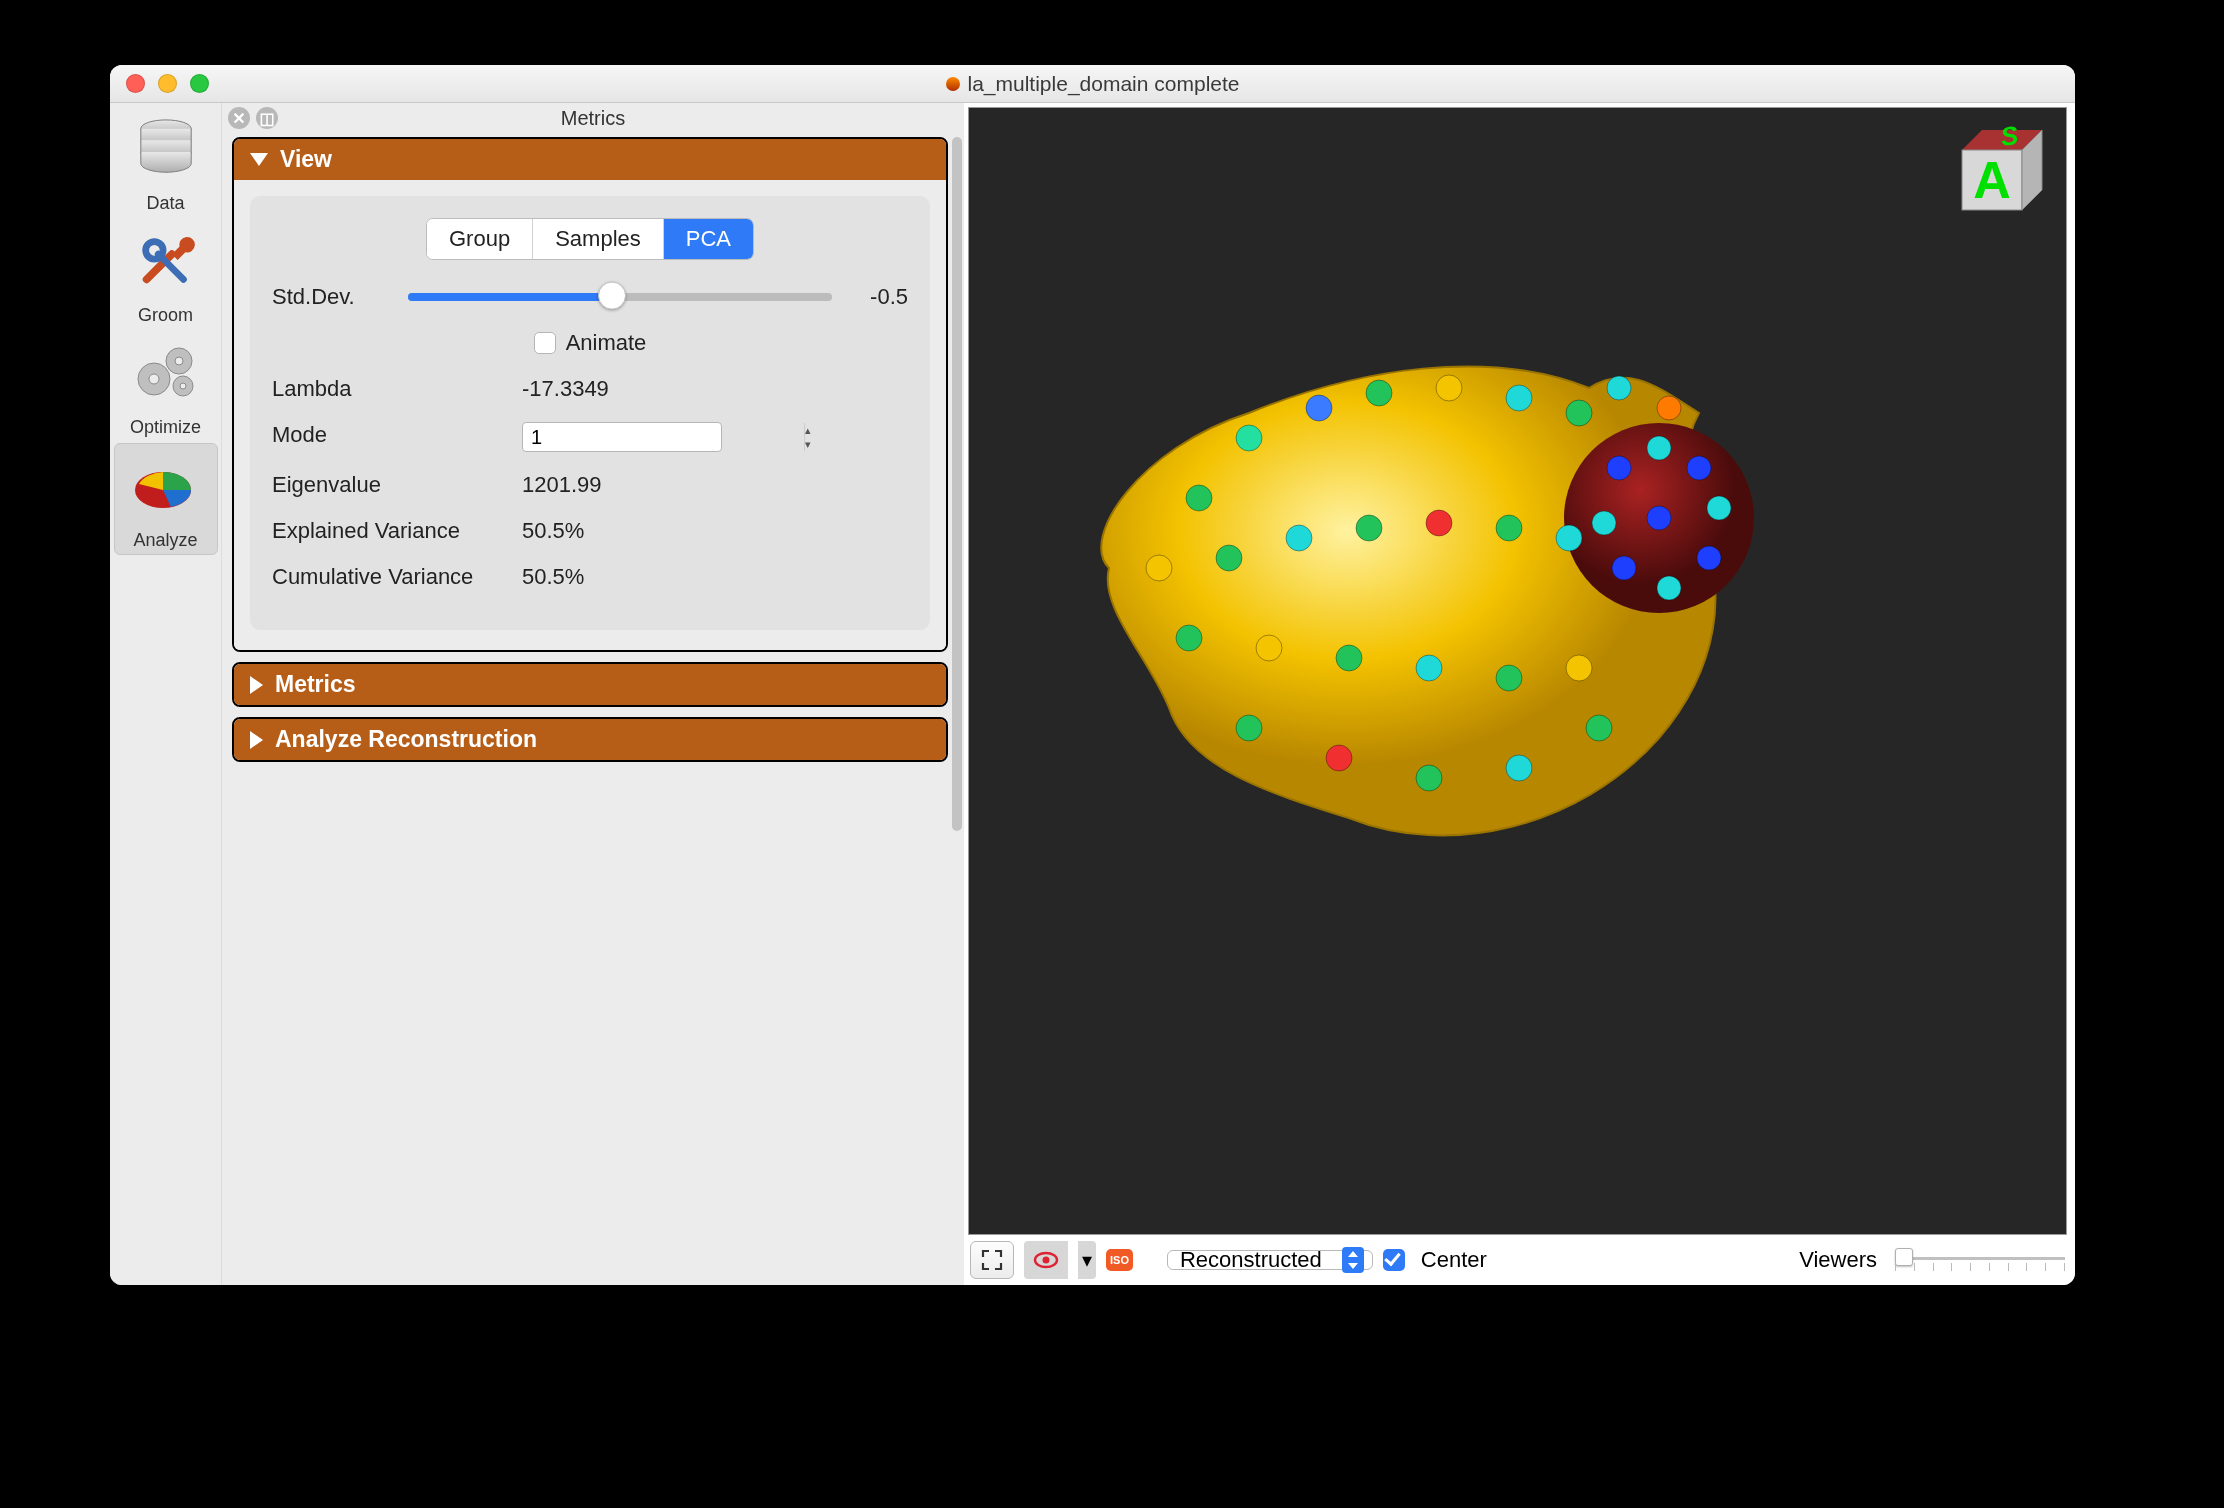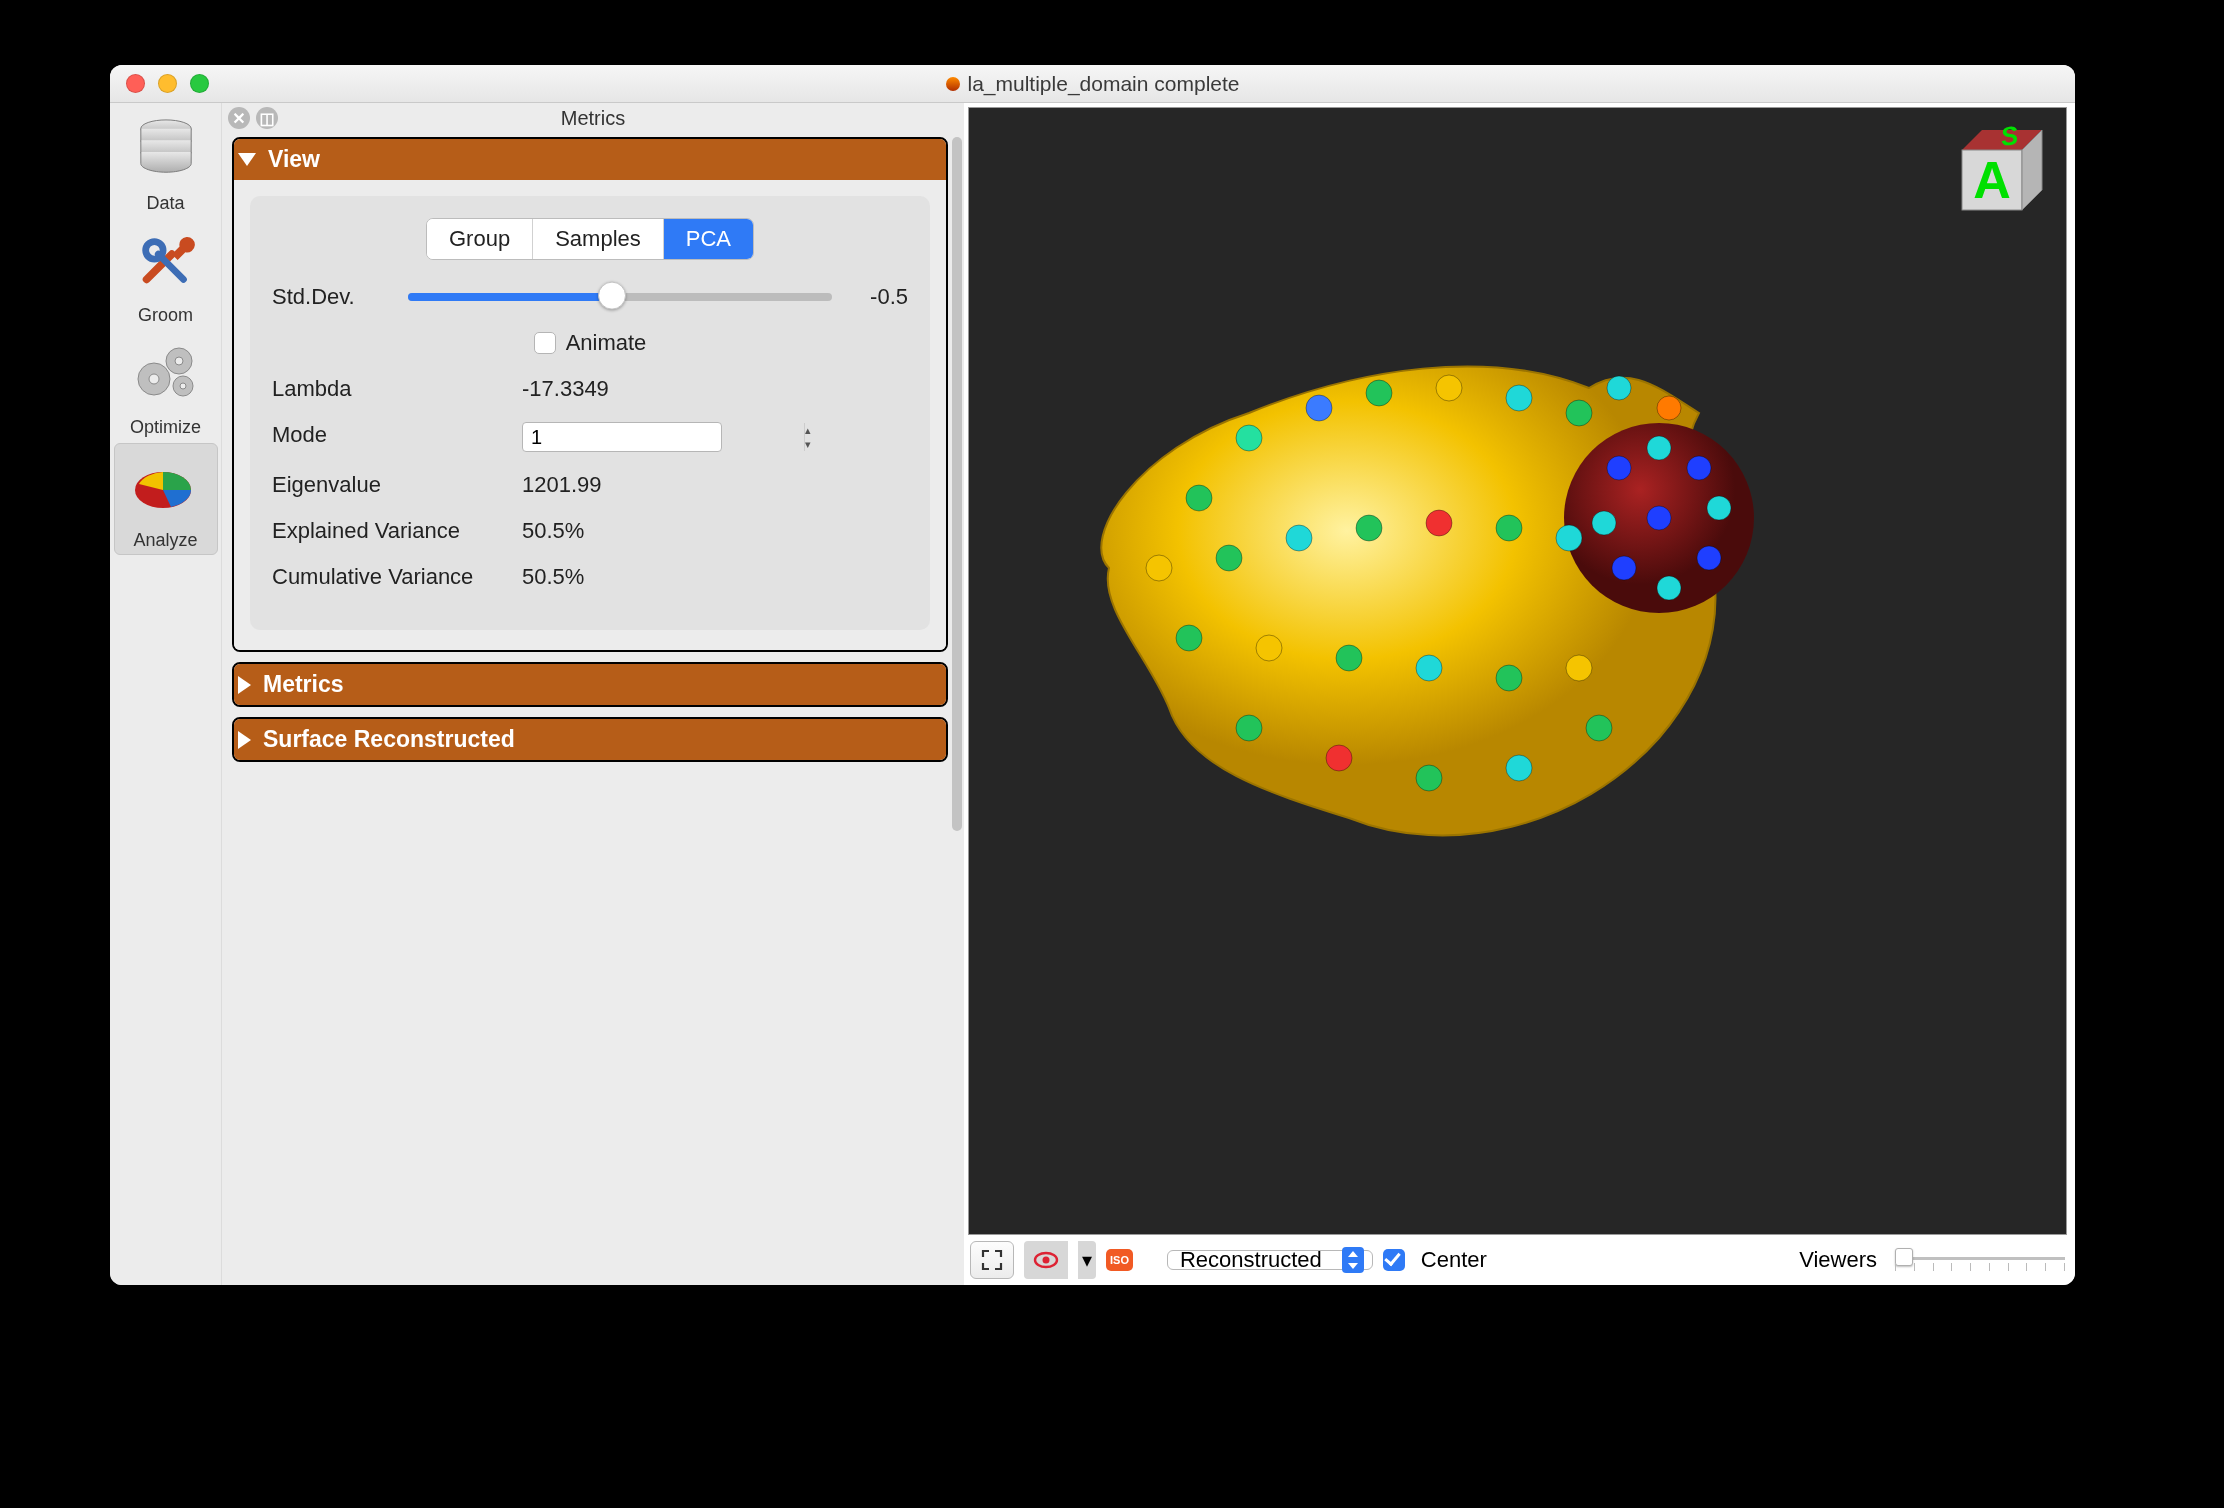--- a/index.html
+++ b/index.html
@@ -33,21 +33,21 @@
 
 .panel-col{ flex:1; display:flex; }
 .analysis-panel{ width:742px; background:#ececec; padding:0; position:relative;}
 .panel-head{ height:30px; display:flex; align-items:center; justify-content:center; position:relative; font-size:20px; color:#333;}
 .panel-head .hicons{position:absolute;left:6px;top:4px;display:flex;gap:6px;}
 .hicons span{ width:22px;height:22px;border-radius:50%;background:#b8b8b8; color:#fff;display:inline-flex;align-items:center;justify-content:center;font-size:16px;font-weight:bold;}
 .panel-inner{ padding:4px 10px 10px 4px; height: calc(100% - 30px); overflow:hidden; position:relative;}
 .scroll-track{position:absolute; right:2px; top:4px; bottom:10px; width:10px; background:transparent;}
 .scroll-thumb{position:absolute; top:0; width:10px; height:61%; border-radius:5px; background:#c3c3c3;}
 .section{ margin:0 6px 10px 6px; border:2px solid #000; border-radius:8px; overflow:hidden;}
-.section-head{ background:#b65d18; color:#fff; font-weight:700; font-size:23px; padding:7px 4px; display:flex; align-items:center; gap:12px;}
+.section-head{ background:#b65d18; color:#fff; font-weight:700; font-size:23px; padding:7px 16px; display:flex; align-items:center; gap:12px;}
 .tri{ width:0;height:0;border-left:9px solid transparent;border-right:9px solid transparent;border-top:13px solid #fff;}
 .tri.right{border-top:9px solid transparent;border-bottom:9px solid transparent;border-left:13px solid #fff;border-right:none;}
 .section-body{ background:#ececec; padding:16px 16px 20px 16px;}
 .card{ background:#e2e2e2; border-radius:10px; padding:22px 22px 40px 22px;}
 
 .seg{ display:flex; justify-content:center; margin-bottom:24px;}
 .seg-inner{display:flex;border:1px solid #bcbcbc;border-radius:7px;overflow:hidden;background:#fff;}
 .seg-btn{padding:7px 22px;font-size:22px;color:#222;background:#fff;border-right:1px solid #d1d1d1;}
 .seg-btn:last-child{border-right:none;}
 .seg-btn.active{background:#2f7af6;color:#fff;}
@@ -231,21 +231,21 @@
           <div class="section">
             <div class="section-head">
               <span class="tri right"></span>
               <span>Metrics</span>
             </div>
           </div>
 
           <div class="section">
             <div class="section-head">
               <span class="tri right"></span>
-              <span>Surface Reconstructed</span>
+              <span>Analyze Reconstruction</span>
             </div>
           </div>
 
           <div class="scroll-track">
             <div class="scroll-thumb"></div>
           </div>
         </div>
       </div>
 
       <div class="vp-col">

